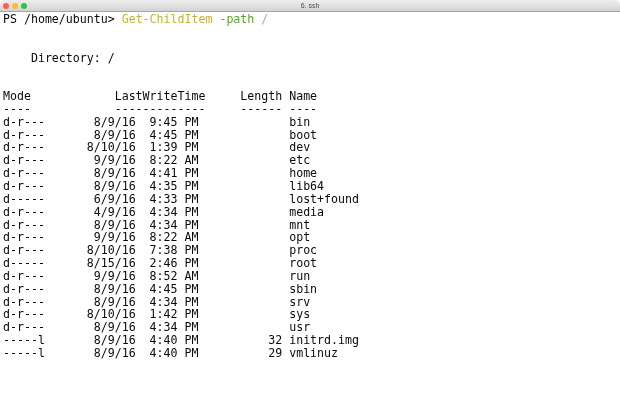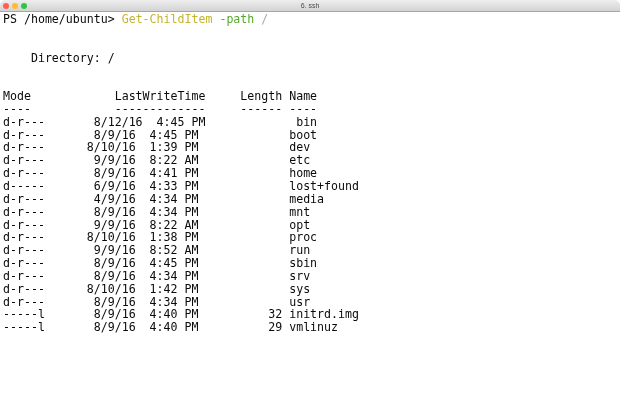--- a/index.html
+++ b/index.html
@@ -43,30 +43,32 @@
   </div>
   <div id="terminal" style="color: rgb(10, 10, 10);">
       <div class="line"><span>PS /home/ubuntu&gt; </span><span style="color: rgb(196, 180, 46);">Get-ChildItem</span><span style="color: rgb(86, 168, 41);"> -path</span><span style="color: rgb(169, 169, 169);"> /</span></div>
       <div class="line">&nbsp;</div>
       <div class="line">&nbsp;</div>
       <div class="line">    Directory: /</div>
       <div class="line">&nbsp;</div>
       <div class="line">&nbsp;</div>
       <div class="line">Mode            LastWriteTime     Length Name</div>
       <div class="line">----            -------------     ------ ----</div>
-      <div class="line">d-r---       8/12/16  4:45 PM             bin</div>
+      <div class="line">d-r---       8/9/16  9:45 PM             bin</div>
       <div class="line">d-r---       8/9/16  4:45 PM             boot</div>
       <div class="line">d-r---      8/10/16  1:39 PM             dev</div>
       <div class="line">d-r---       9/9/16  8:22 AM             etc</div>
       <div class="line">d-r---       8/9/16  4:41 PM             home</div>
+      <div class="line">d-r---       8/9/16  4:35 PM             lib64</div>
       <div class="line">d-----       6/9/16  4:33 PM             lost+found</div>
       <div class="line">d-r---       4/9/16  4:34 PM             media</div>
       <div class="line">d-r---       8/9/16  4:34 PM             mnt</div>
       <div class="line">d-r---       9/9/16  8:22 AM             opt</div>
-      <div class="line">d-r---      8/10/16  1:38 PM             proc</div>
+      <div class="line">d-r---      8/10/16  7:38 PM             proc</div>
+      <div class="line">d-----      8/15/16  2:46 PM             root</div>
       <div class="line">d-r---       9/9/16  8:52 AM             run</div>
       <div class="line">d-r---       8/9/16  4:45 PM             sbin</div>
       <div class="line">d-r---       8/9/16  4:34 PM             srv</div>
       <div class="line">d-r---      8/10/16  1:42 PM             sys</div>
       <div class="line">d-r---       8/9/16  4:34 PM             usr</div>
       <div class="line">-----l       8/9/16  4:40 PM          32 initrd.img</div>
       <div class="line">-----l       8/9/16  4:40 PM          29 vmlinuz</div>
     </div>
 </div>
 

